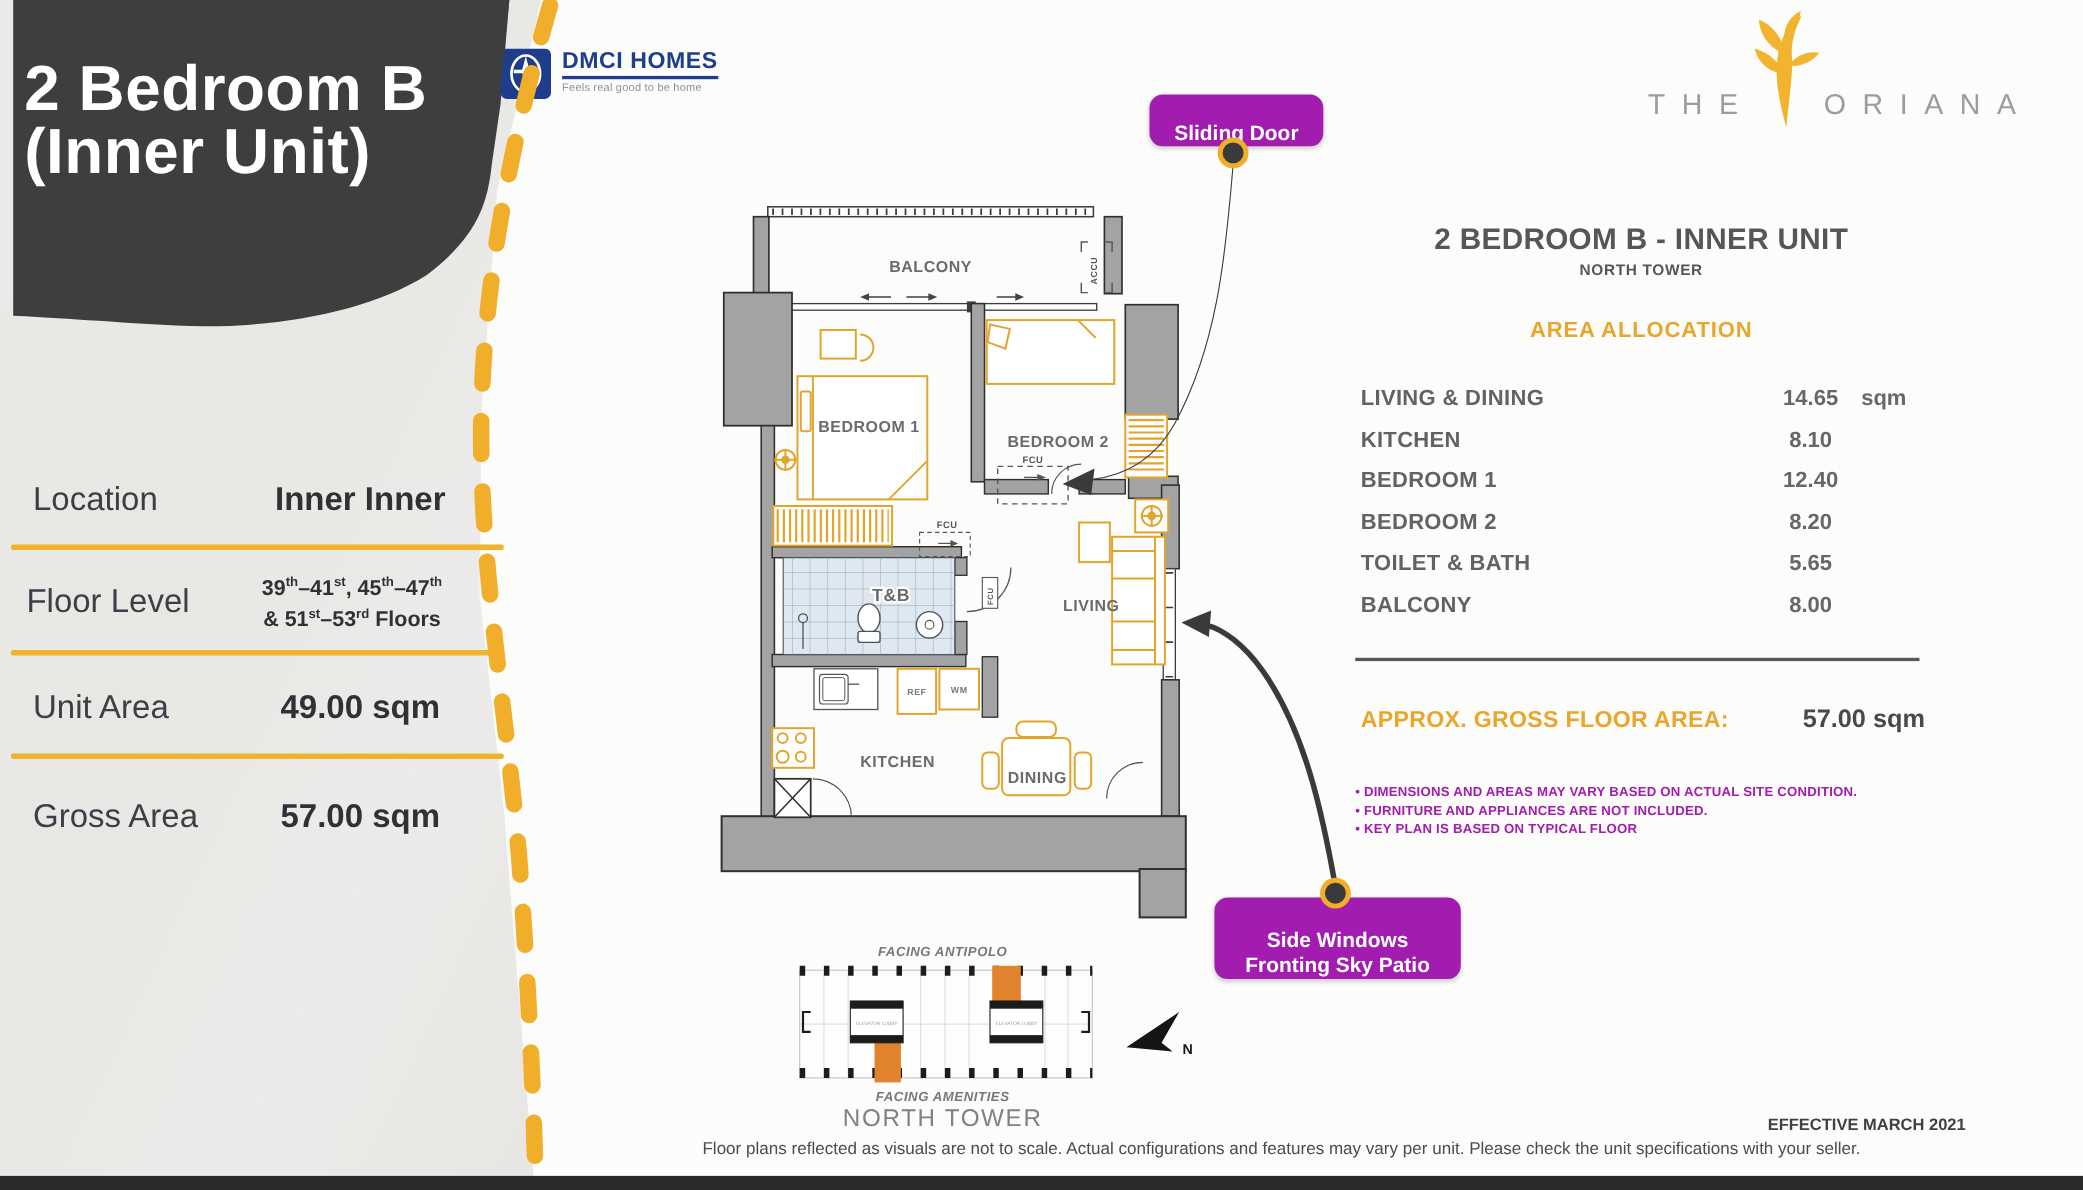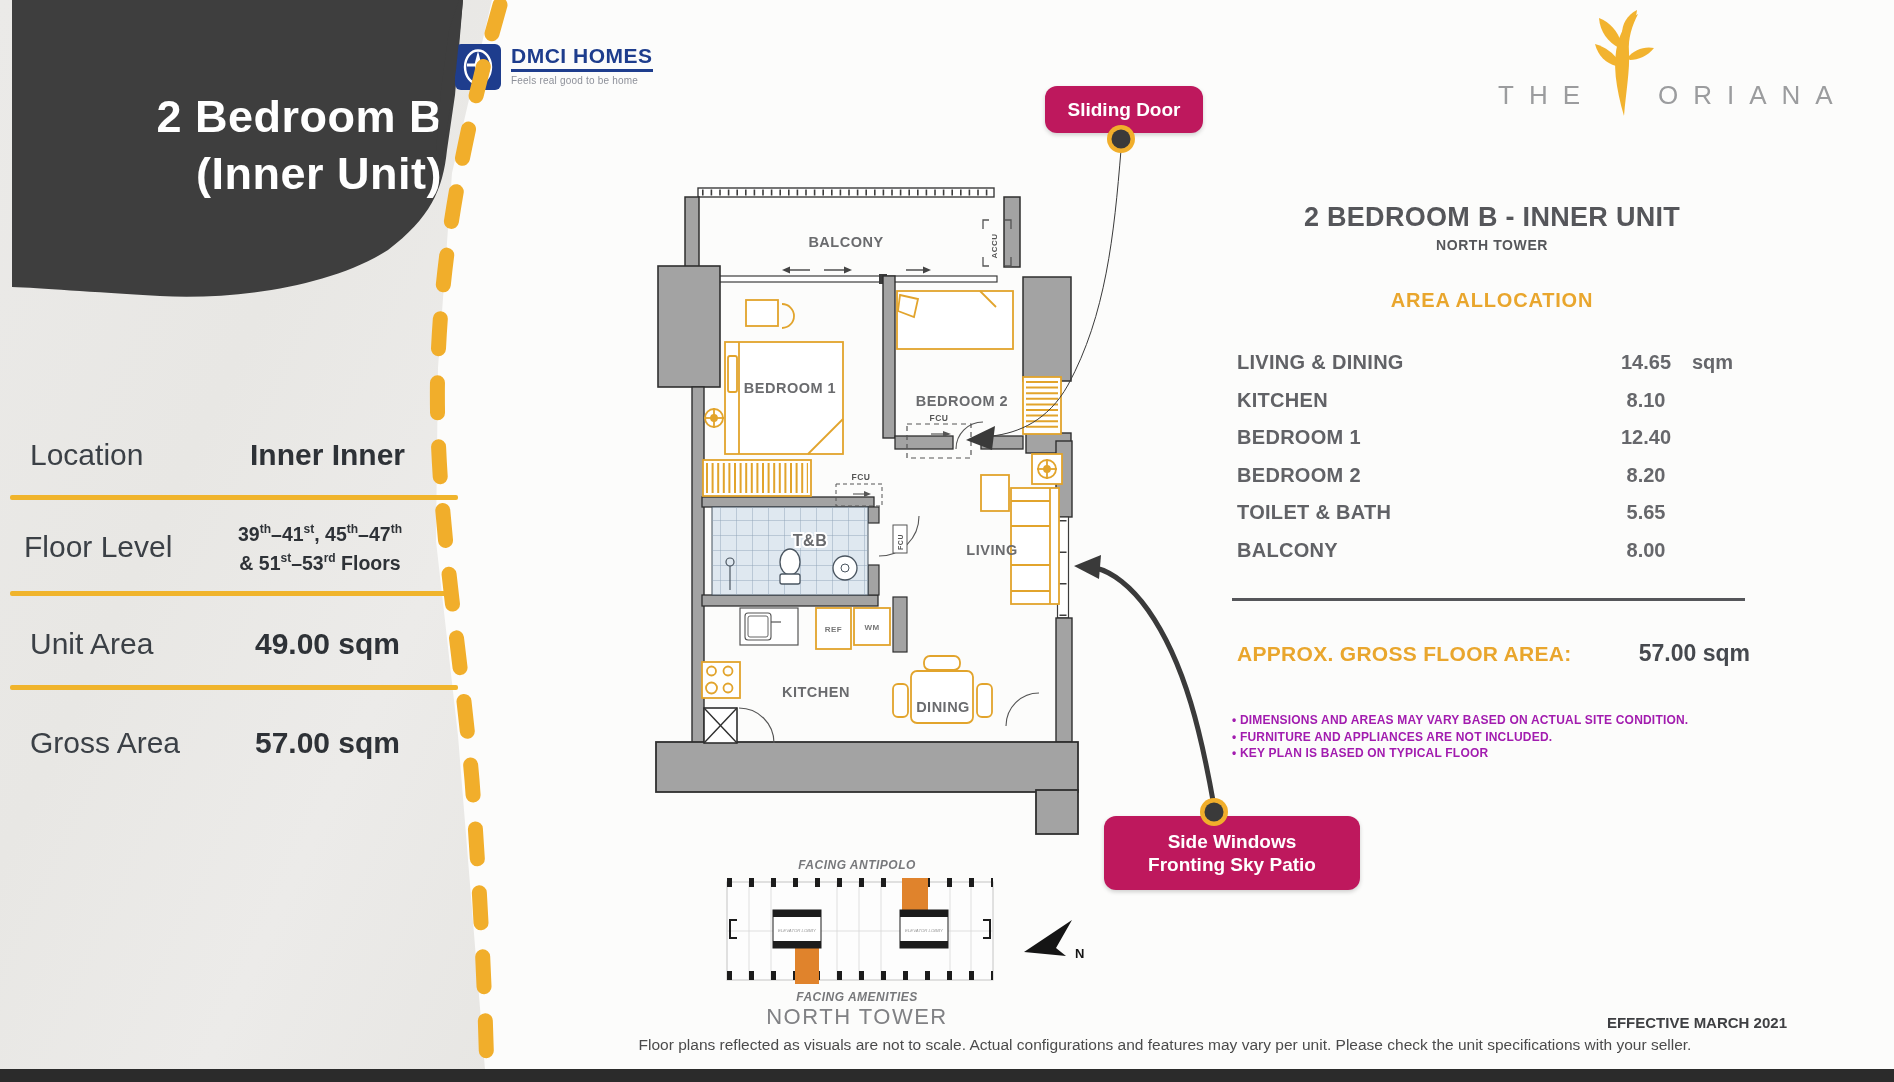--- a/index.html
+++ b/index.html
@@ -4,22 +4,22 @@
 <style>
   html,body{margin:0;padding:0;background:#888;}
   #canvas{position:relative;width:1894px;height:1082px;background:#fcfcfb;overflow:hidden;
           font-family:"Liberation Sans","DejaVu Sans",sans-serif;}
   
   #left-panel{position:absolute;left:0;top:0;width:500px;height:1082px;
     background:linear-gradient(115deg,#ebeae8 0%,#e8e7e4 40%,#ecebe9 70%,#e7e6e3 100%);
     clip-path:polygon(0 0,492px 0,452px 16%,438px 34%,436px 50%,458px 68%,472px 84%,486px 100%,0 100%);}
   
   #title-box{position:absolute;left:0;top:0;}
-  #title-text{position:absolute;left:22px;top:52px;width:420px;text-align:right;
-    color:#ffffff;font-weight:bold;font-size:45px;line-height:57px;letter-spacing:.5px;margin-top:36px;}
+  #title-text{position:absolute;left:22px;top:52px;width:420px;text-align:left;
+    color:#ffffff;font-weight:bold;font-size:58px;line-height:57px;letter-spacing:.5px;}
   
   .info-row{position:absolute;left:0;width:470px;}
   .info-label{position:absolute;left:30px;width:185px;font-size:30px;color:#3b4046;}
   .info-value{position:absolute;left:205px;width:245px;text-align:center;font-weight:bold;font-size:30px;color:#2e3237;}
   .info-value-small{position:absolute;left:195px;width:250px;text-align:center;font-weight:bold;font-size:19.5px;color:#2e3237;line-height:29px;}
   .info-value-small sup{font-size:12px;}
   .gold-divider{position:absolute;left:10px;width:448px;height:5px;background:#f0b42c;border-radius:2px;}
   
   #dmci{position:absolute;left:455px;top:44px;display:flex;gap:10px;align-items:flex-start;}
   #dmci-text-name{font-size:21px;font-weight:800;color:#1e3d8d;letter-spacing:.5px;
@@ -37,25 +37,25 @@
   .area-row{display:flex;align-items:center;height:37.5px;}
   .area-label{flex:1;font-weight:bold;font-size:20px;color:#616266;letter-spacing:.3px;}
   .area-value{width:78px;text-align:center;font-weight:bold;font-size:20px;color:#66676b;}
   .area-unit{width:52px;text-align:left;font-weight:bold;font-size:20px;color:#66676b;padding-left:7px;box-sizing:border-box;}
   #rc-hr{position:absolute;left:1232px;top:598px;width:513px;height:2.5px;background:#55565a;}
   #gross-row{position:absolute;left:1237px;top:640px;width:513px;display:flex;align-items:baseline;}
   #gross-label{font-weight:bold;font-size:21px;color:#e9a62d;letter-spacing:.3px;}
   #gross-value{margin-left:auto;font-weight:bold;font-size:23px;color:#46494e;}
   #notes{position:absolute;left:1232px;top:712px;width:560px;font-weight:bold;font-size:12px;color:#a21caf;line-height:16.5px;letter-spacing:.2px;}
   
-  .badge{position:absolute;background:#be185d;border-radius:12px;color:#fff;font-weight:bold;font-size:19px;
-    display:flex;align-items:center;justify-content:center;text-align:center;line-height:23px;
+  .badge{position:absolute;background:#a21caf;border-radius:12px;color:#fff;font-weight:bold;font-size:19px;
+    display:flex;align-items:flex-end;justify-content:center;text-align:center;line-height:23px;
     box-shadow:0 2px 4px rgba(0,0,0,.18);z-index:5;}
   #badge-sliding{left:1045px;top:86px;width:158px;height:47px;}
-  #badge-sidewin{left:1104px;top:816px;width:256px;height:74px;}
+  #badge-sidewin{left:1104px;top:816px;width:224px;height:74px;}
   
   #kp-facing-top{left:707px;top:858px;width:300px;font-style:italic;font-weight:bold;font-size:12px;color:#77787b;letter-spacing:.5px;text-align:center;}
   #kp-facing-bottom{left:707px;top:990px;width:300px;font-style:italic;font-weight:bold;font-size:12px;color:#77787b;letter-spacing:.5px;}
   #kp-tower{left:707px;top:1004px;width:300px;font-size:22px;color:#808184;letter-spacing:1.5px;}
   #disclaimer{position:absolute;left:540px;top:1036px;width:1250px;text-align:center;font-size:15.5px;color:#4b4b4b;}
   #effective{position:absolute;right:107px;top:1014px;font-weight:bold;font-size:15px;color:#3f4043;}
   #footer-bar{position:absolute;left:0;bottom:0;width:100%;height:13px;background:#2b2b2b;}
   svg text{font-family:"Liberation Sans","DejaVu Sans",sans-serif;}
   .overlay{position:absolute;left:0;top:0;z-index:6;pointer-events:none;}
 </style>

